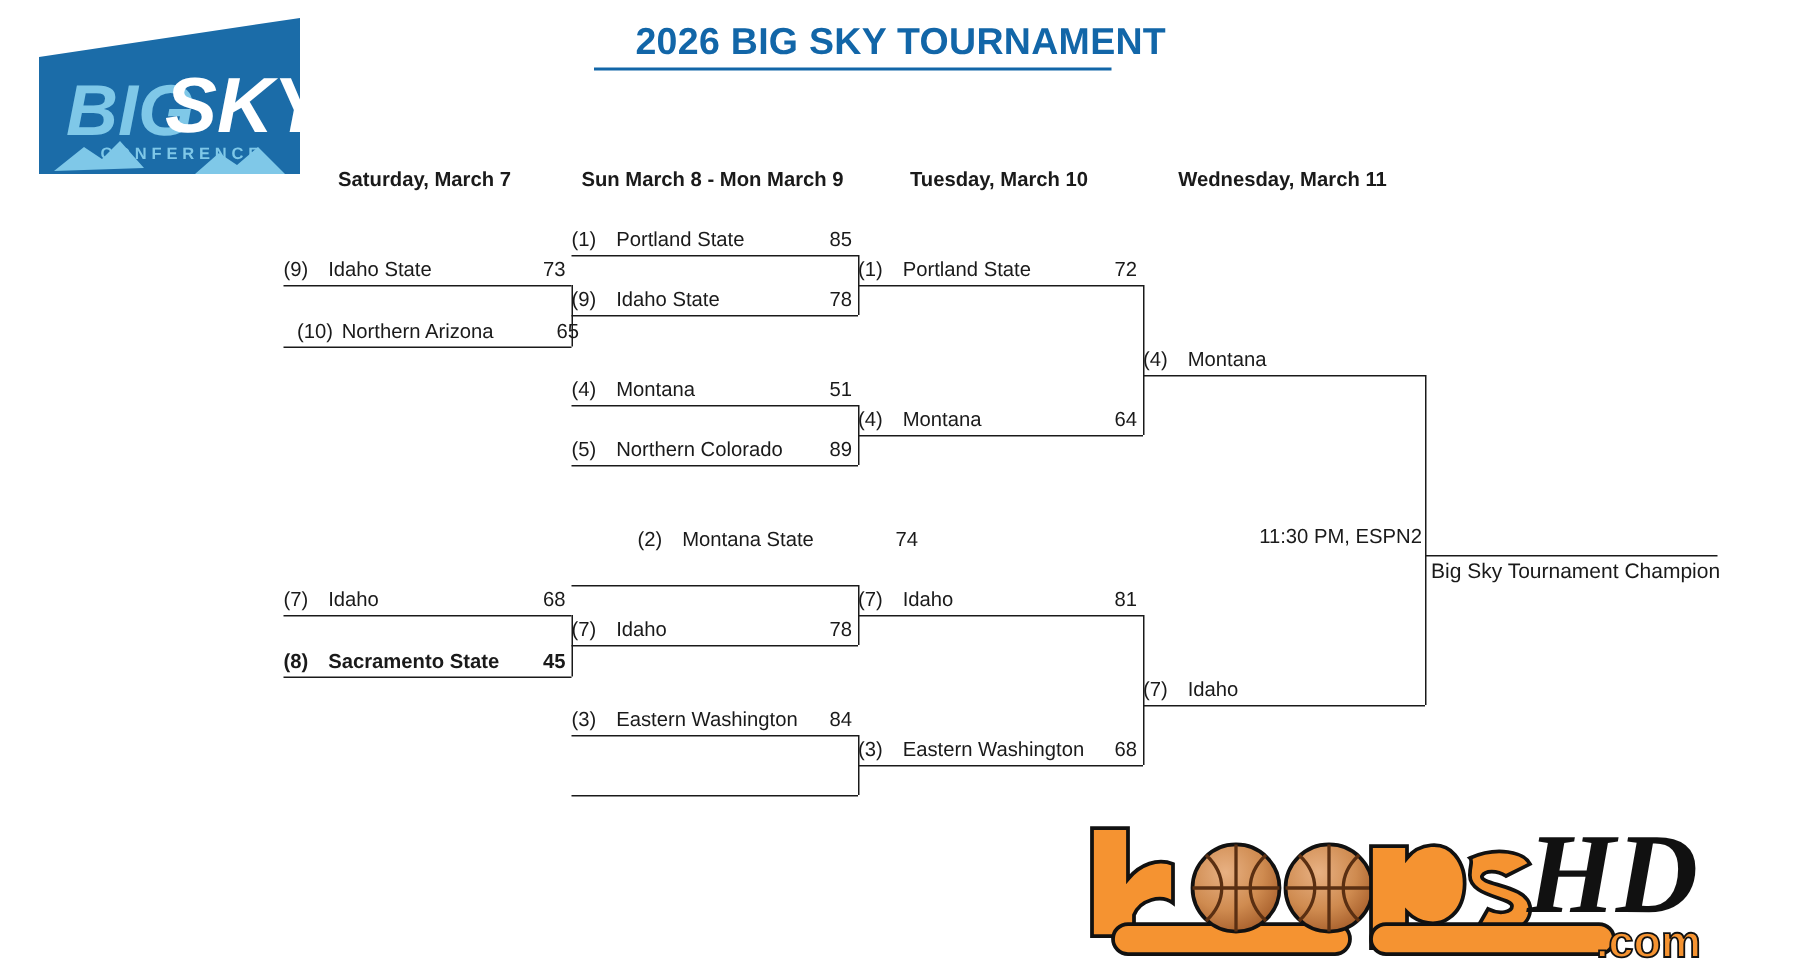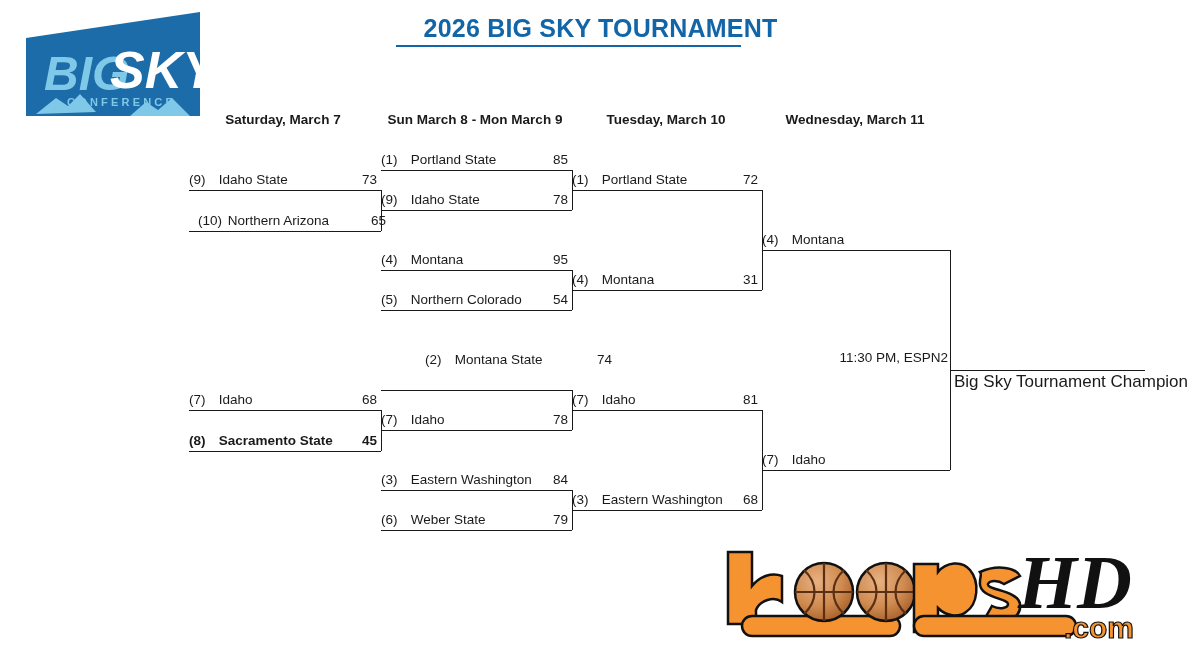--- a/index.html
+++ b/index.html
@@ -107,21 +107,21 @@
   }
   .note {
     position: absolute;
     font-size: 13.5px;
     color: #1a1a1a;
     text-align: right;
     white-space: nowrap;
   }
   .champ-label {
     position: absolute;
-    font-size: 17px;
+    font-size: 14px;
     color: #1a1a1a;
     white-space: nowrap;
   }
 
   
   .hoopshd {
     position: absolute;
     left: 718px;
     top: 546px;
     width: 428px;
@@ -190,27 +190,27 @@
     <span class="seed">(9)</span>
     <span class="team">Idaho State</span>
     <span class="score">78</span>
   </div>
   <div class="hline" style="left:381px; top:210px; width:191px;"></div>
   <div class="vline" style="left:572px; top:170px; height:40px;"></div>
 
   <div class="slot" style="left:381px; top:250px; width:191px;">
     <span class="seed">(4)</span>
     <span class="team">Montana</span>
-    <span class="score">95</span>
+    <span class="score">51</span>
   </div>
   <div class="hline" style="left:381px; top:270px; width:191px;"></div>
   <div class="slot" style="left:381px; top:290px; width:191px;">
     <span class="seed">(5)</span>
     <span class="team">Northern Colorado</span>
-    <span class="score">54</span>
+    <span class="score">89</span>
   </div>
   <div class="hline" style="left:381px; top:310px; width:191px;"></div>
   <div class="vline" style="left:572px; top:270px; height:40px;"></div>
 
   <div class="slot" style="left:381px; top:350px; width:191px;margin-left:44px;">
     <span class="seed">(2)</span>
     <span class="team">Montana State</span>
     <span class="score">74</span>
   </div>
   <div class="hline" style="left:381px; top:390px; width:191px;"></div>
@@ -221,38 +221,33 @@
   </div>
   <div class="hline" style="left:381px; top:430px; width:191px;"></div>
   <div class="vline" style="left:572px; top:390px; height:40px;"></div>
 
   <div class="slot" style="left:381px; top:470px; width:191px;">
     <span class="seed">(3)</span>
     <span class="team">Eastern Washington</span>
     <span class="score">84</span>
   </div>
   <div class="hline" style="left:381px; top:490px; width:191px;"></div>
-  <div class="slot" style="left:381px; top:510px; width:191px;">
-    <span class="seed">(6)</span>
-    <span class="team">Weber State</span>
-    <span class="score">79</span>
-  </div>
   <div class="hline" style="left:381px; top:530px; width:191px;"></div>
   <div class="vline" style="left:572px; top:490px; height:40px;"></div>
 
   <div class="slot" style="left:572px; top:170px; width:190px;">
     <span class="seed">(1)</span>
     <span class="team">Portland State</span>
     <span class="score">72</span>
   </div>
   <div class="hline" style="left:572px; top:190px; width:190px;"></div>
   <div class="slot" style="left:572px; top:270px; width:190px;">
     <span class="seed">(4)</span>
     <span class="team">Montana</span>
-    <span class="score">31</span>
+    <span class="score">64</span>
   </div>
   <div class="hline" style="left:572px; top:290px; width:190px;"></div>
   <div class="vline" style="left:762px; top:190px; height:100px;"></div>
 
   <div class="slot" style="left:572px; top:390px; width:190px;">
     <span class="seed">(7)</span>
     <span class="team">Idaho</span>
     <span class="score">81</span>
   </div>
   <div class="hline" style="left:572px; top:410px; width:190px;"></div>

